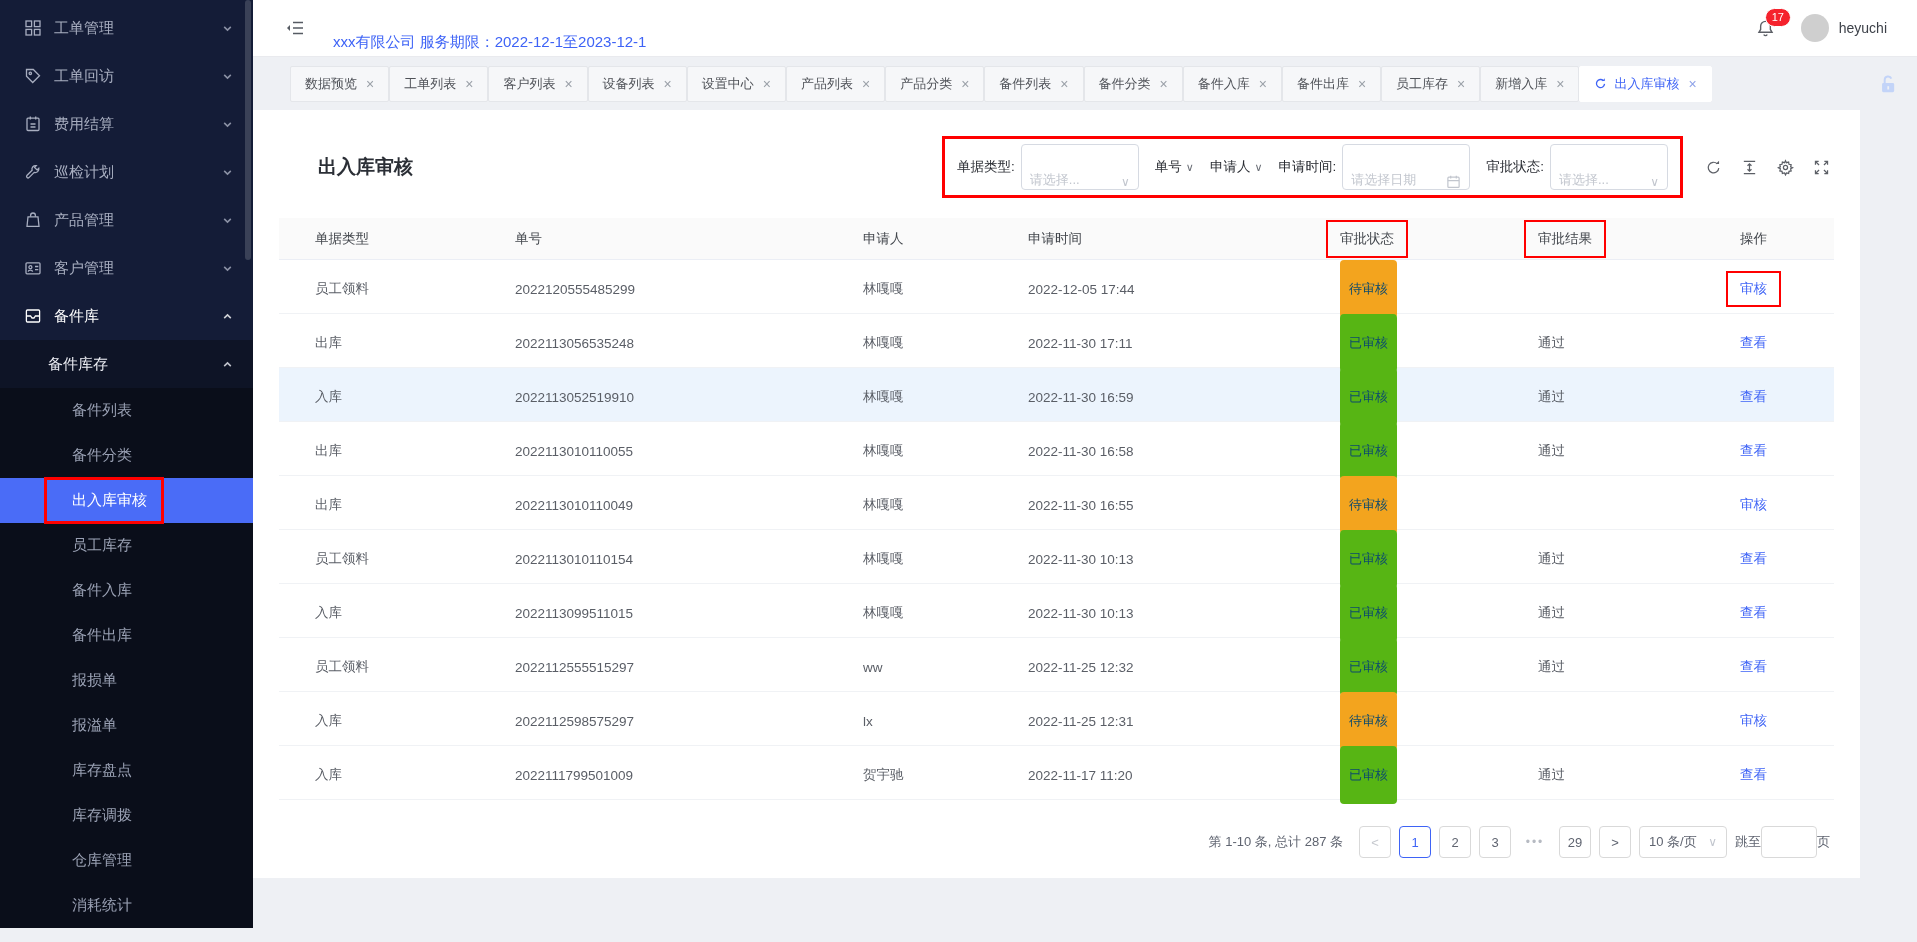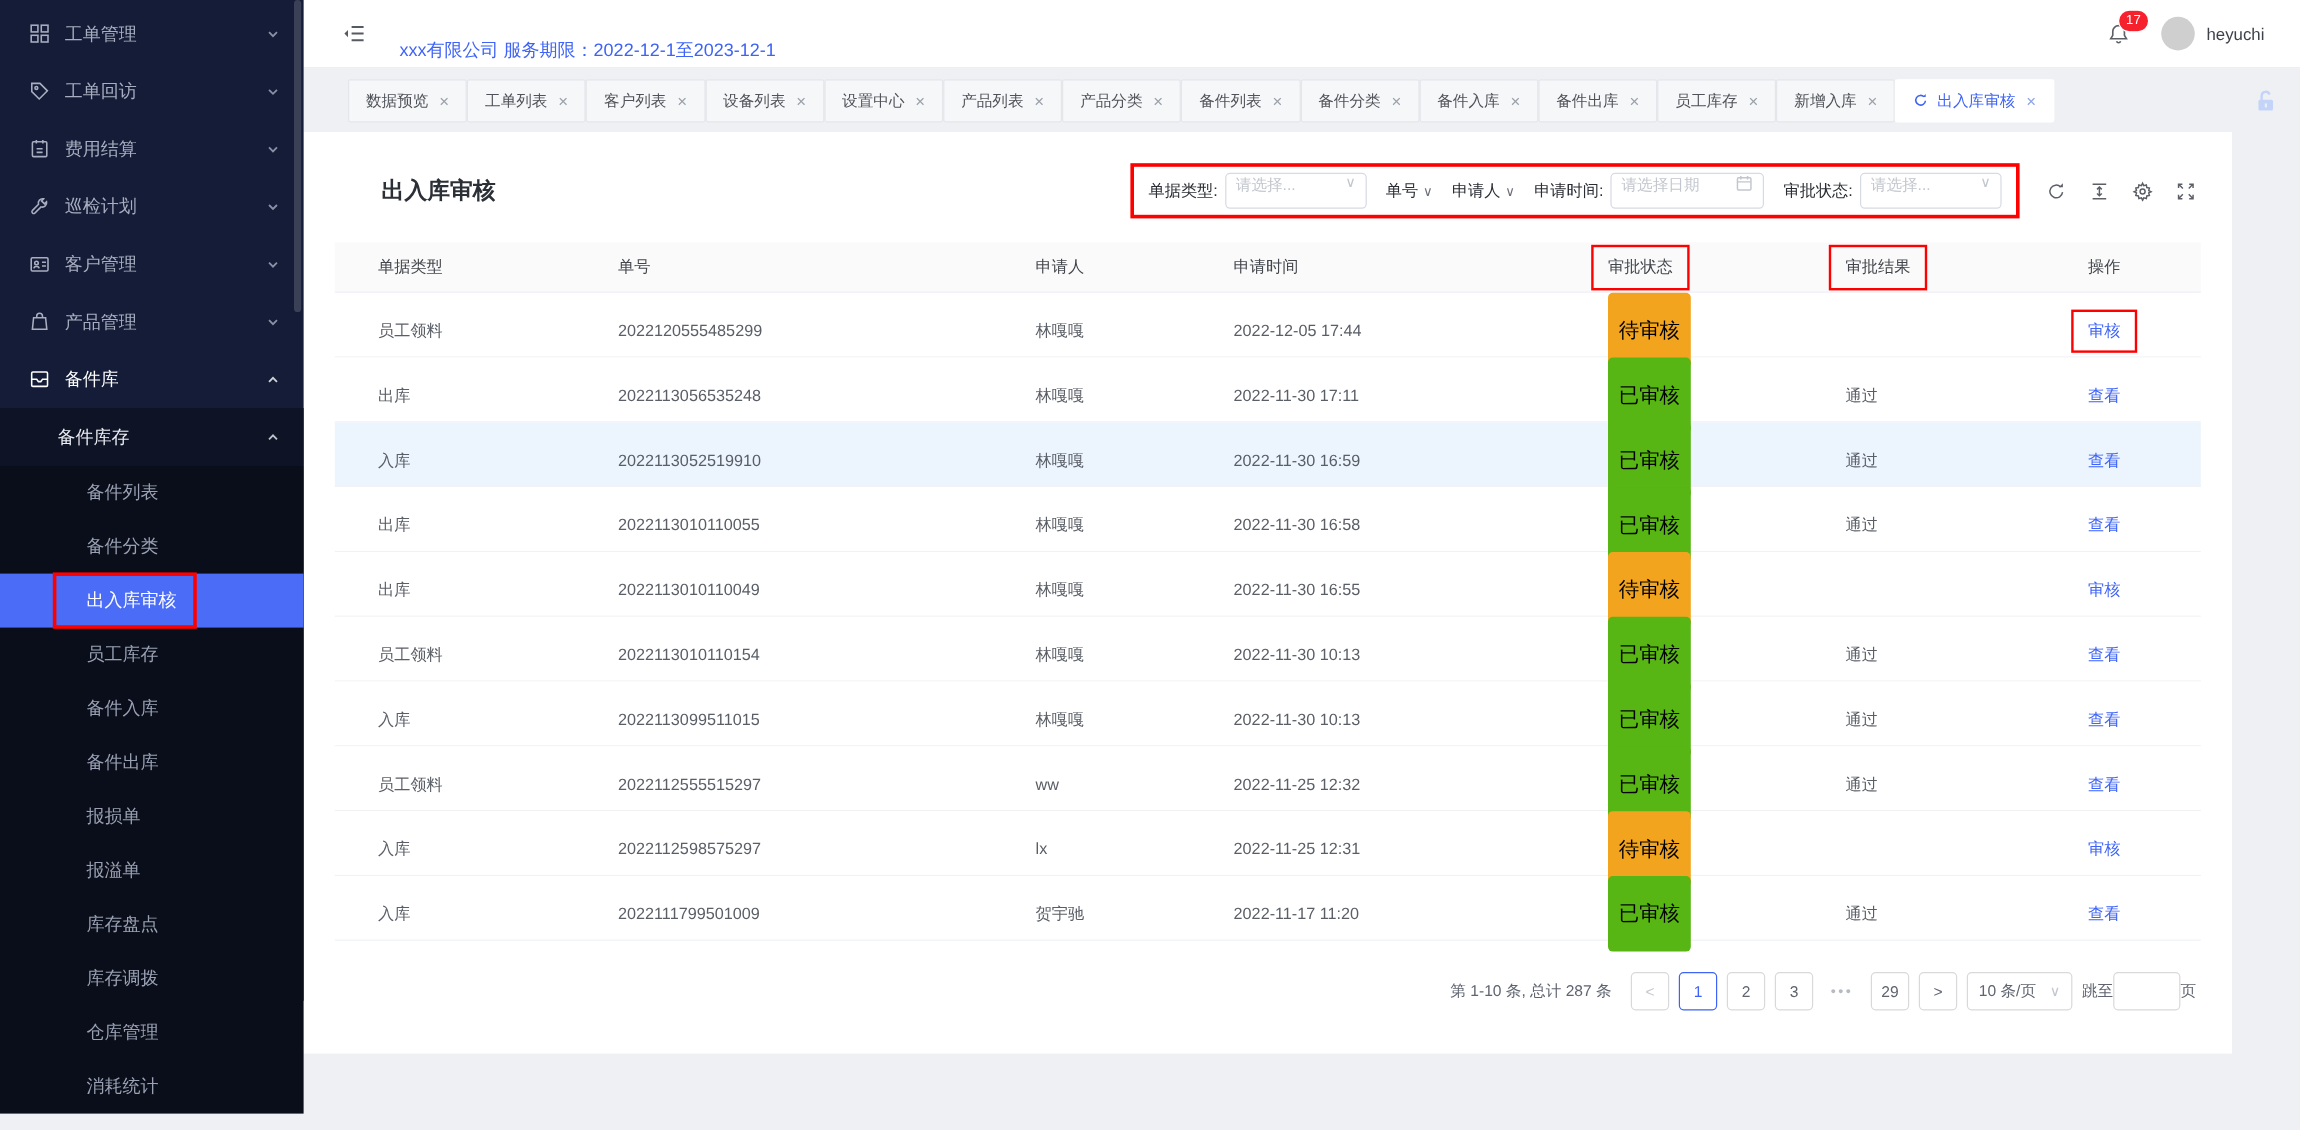--- a/index.html
+++ b/index.html
@@ -57,42 +57,42 @@
   .tab .tab-refresh{display:inline-flex;margin-right:7px;color:var(--accent);}
   .tab-lock{position:absolute;right:18px;top:16px;display:inline-flex;cursor:pointer;}
 
   
   .card{position:absolute;left:253px;top:110px;width:1607px;height:768px;background:#fff;}
   .card-toolbar{display:flex;align-items:center;padding:26px 24px 20px 65px;}
   .page-title{font-size:19px;font-weight:bold;color:#2b2f36;}
   .filterbox{margin-left:auto;display:flex;align-items:center;gap:16px;
              border:3px solid var(--annot);padding:5px 12px;background:#fff;}
   .f-item{display:flex;align-items:center;gap:6px;font-size:13.5px;color:#2a2d33;white-space:nowrap;}
-  .sel{width:118px;height:30px;border:1px solid #d6dae2;border-radius:4px;display:flex;
-       align-items:flex-start;padding:0 8px;background:#fff;cursor:pointer;}
+  .sel{width:118px;height:46px;border:1px solid #d6dae2;border-radius:4px;display:flex;
+       align-items:flex-end;padding:0 8px;background:#fff;cursor:pointer;}
   .sel .ph{flex:1;font-size:13px;color:#c2c6ce;overflow:hidden;white-space:nowrap;}
   .sel .sel-chev{color:#c2c6ce;font-size:12px;}
   .sel.date{width:128px;}
   .mini-drop{font-size:13.5px;color:#2a2d33;cursor:pointer;display:flex;align-items:center;gap:4px;}
   .mini-drop .sel-chev{color:#6a6e76;font-size:11px;}
   .cal-ic{display:inline-flex;color:#c2c6ce;}
   .tb-icons{display:flex;align-items:center;gap:19px;margin-left:22px;margin-right:6px;color:#5c5f66;}
   .tbicon{display:inline-flex;cursor:pointer;}
   .tbicon svg{width:17px;height:17px;}
 
   
   .table{margin:0 26px;}
   .thead,.trow{display:grid;grid-template-columns:200px 348px 165px 312px 198px 202px 1fr;
                padding-left:36px;align-items:center;}
   .thead{height:42px;background:#fafafa;border-bottom:1px solid #ebeef5;font-size:13.5px;color:#43474d;}
   .th-cell{justify-self:start;}
   .red-box-h{display:inline-block;border:2px solid var(--annot);padding:8px 12px;margin-left:-14px;text-align:center;}
   .trow{height:54px;border-bottom:1px solid #f0f2f5;font-size:13.5px;color:#5a5e66;background:#fff;}
   .trow.hl{background:#ecf4fd;}
-  .badge{display:inline-block;justify-self:start;padding:20px 9px;border-radius:4px;color:#000000;font-size:17px;}
+  .badge{display:inline-block;justify-self:start;padding:20px 9px;border-radius:4px;color:#0c4a6e;font-size:13px;}
   .badge.pending{background:var(--pending);}
   .badge.approved{background:var(--approved);}
   .alink{color:var(--accent);cursor:pointer;text-decoration:none;font-size:13.5px;}
   .action-cell{justify-self:start;}
   .red-box-a{display:inline-block;border:2px solid var(--annot);padding:7px 12px;margin-left:-14px;}
 
   
   .pagination{display:flex;align-items:center;justify-content:flex-end;gap:8px;
               padding:26px 30px 0 0;font-size:13px;color:#5f6470;}
   .psummary{margin-right:8px;}
@@ -166,40 +166,40 @@
         <span class="mi-label">巡检计划</span>
         <span class="chev">
           <svg width="11" height="11" viewBox="0 0 10 10">
             <polyline points="2,3.5 5,6.5 8,3.5" fill="none" stroke="currentColor" stroke-width="1.4"></polyline>
           </svg>
         </span>
       </li>
       <li class="menu-item">
         <span class="mi-icon">
           <svg viewBox="0 0 18 18" fill="none" stroke="currentColor" stroke-width="1.3">
+            <path d="M4 5.8 h10 l1 9.5 H3 z"></path>
+            <path d="M6.6 5.8 V4.4 a2.4 2.4 0 0 1 4.8 0 v1.4"></path>
+          </svg>
+        </span>
+        <span class="mi-label">产品管理</span>
+        <span class="chev">
+          <svg width="11" height="11" viewBox="0 0 10 10">
+            <polyline points="2,3.5 5,6.5 8,3.5" fill="none" stroke="currentColor" stroke-width="1.4"></polyline>
+          </svg>
+        </span>
+      </li>
+      <li class="menu-item">
+        <span class="mi-icon">
+          <svg viewBox="0 0 18 18" fill="none" stroke="currentColor" stroke-width="1.3">
             <rect x="2" y="3.8" width="14" height="11" rx="1"></rect>
             <circle cx="6.4" cy="8.2" r="1.5"></circle>
             <path d="M4.2 12.6 c0.3 -2 4.1 -2 4.4 0 M11 7.5 h3.3 M11 10.6 h3.3"></path>
           </svg>
         </span>
         <span class="mi-label">客户管理</span>
-        <span class="chev">
-          <svg width="11" height="11" viewBox="0 0 10 10">
-            <polyline points="2,3.5 5,6.5 8,3.5" fill="none" stroke="currentColor" stroke-width="1.4"></polyline>
-          </svg>
-        </span>
-      </li>
-      <li class="menu-item">
-        <span class="mi-icon">
-          <svg viewBox="0 0 18 18" fill="none" stroke="currentColor" stroke-width="1.3">
-            <path d="M4 5.8 h10 l1 9.5 H3 z"></path>
-            <path d="M6.6 5.8 V4.4 a2.4 2.4 0 0 1 4.8 0 v1.4"></path>
-          </svg>
-        </span>
-        <span class="mi-label">产品管理</span>
         <span class="chev">
           <svg width="11" height="11" viewBox="0 0 10 10">
             <polyline points="2,3.5 5,6.5 8,3.5" fill="none" stroke="currentColor" stroke-width="1.4"></polyline>
           </svg>
         </span>
       </li>
       <li class="menu-item expanded">
         <span class="mi-icon">
           <svg viewBox="0 0 18 18" fill="none" stroke="currentColor" stroke-width="1.3">
             <rect x="2.4" y="3" width="13.2" height="12" rx="1"></rect>

